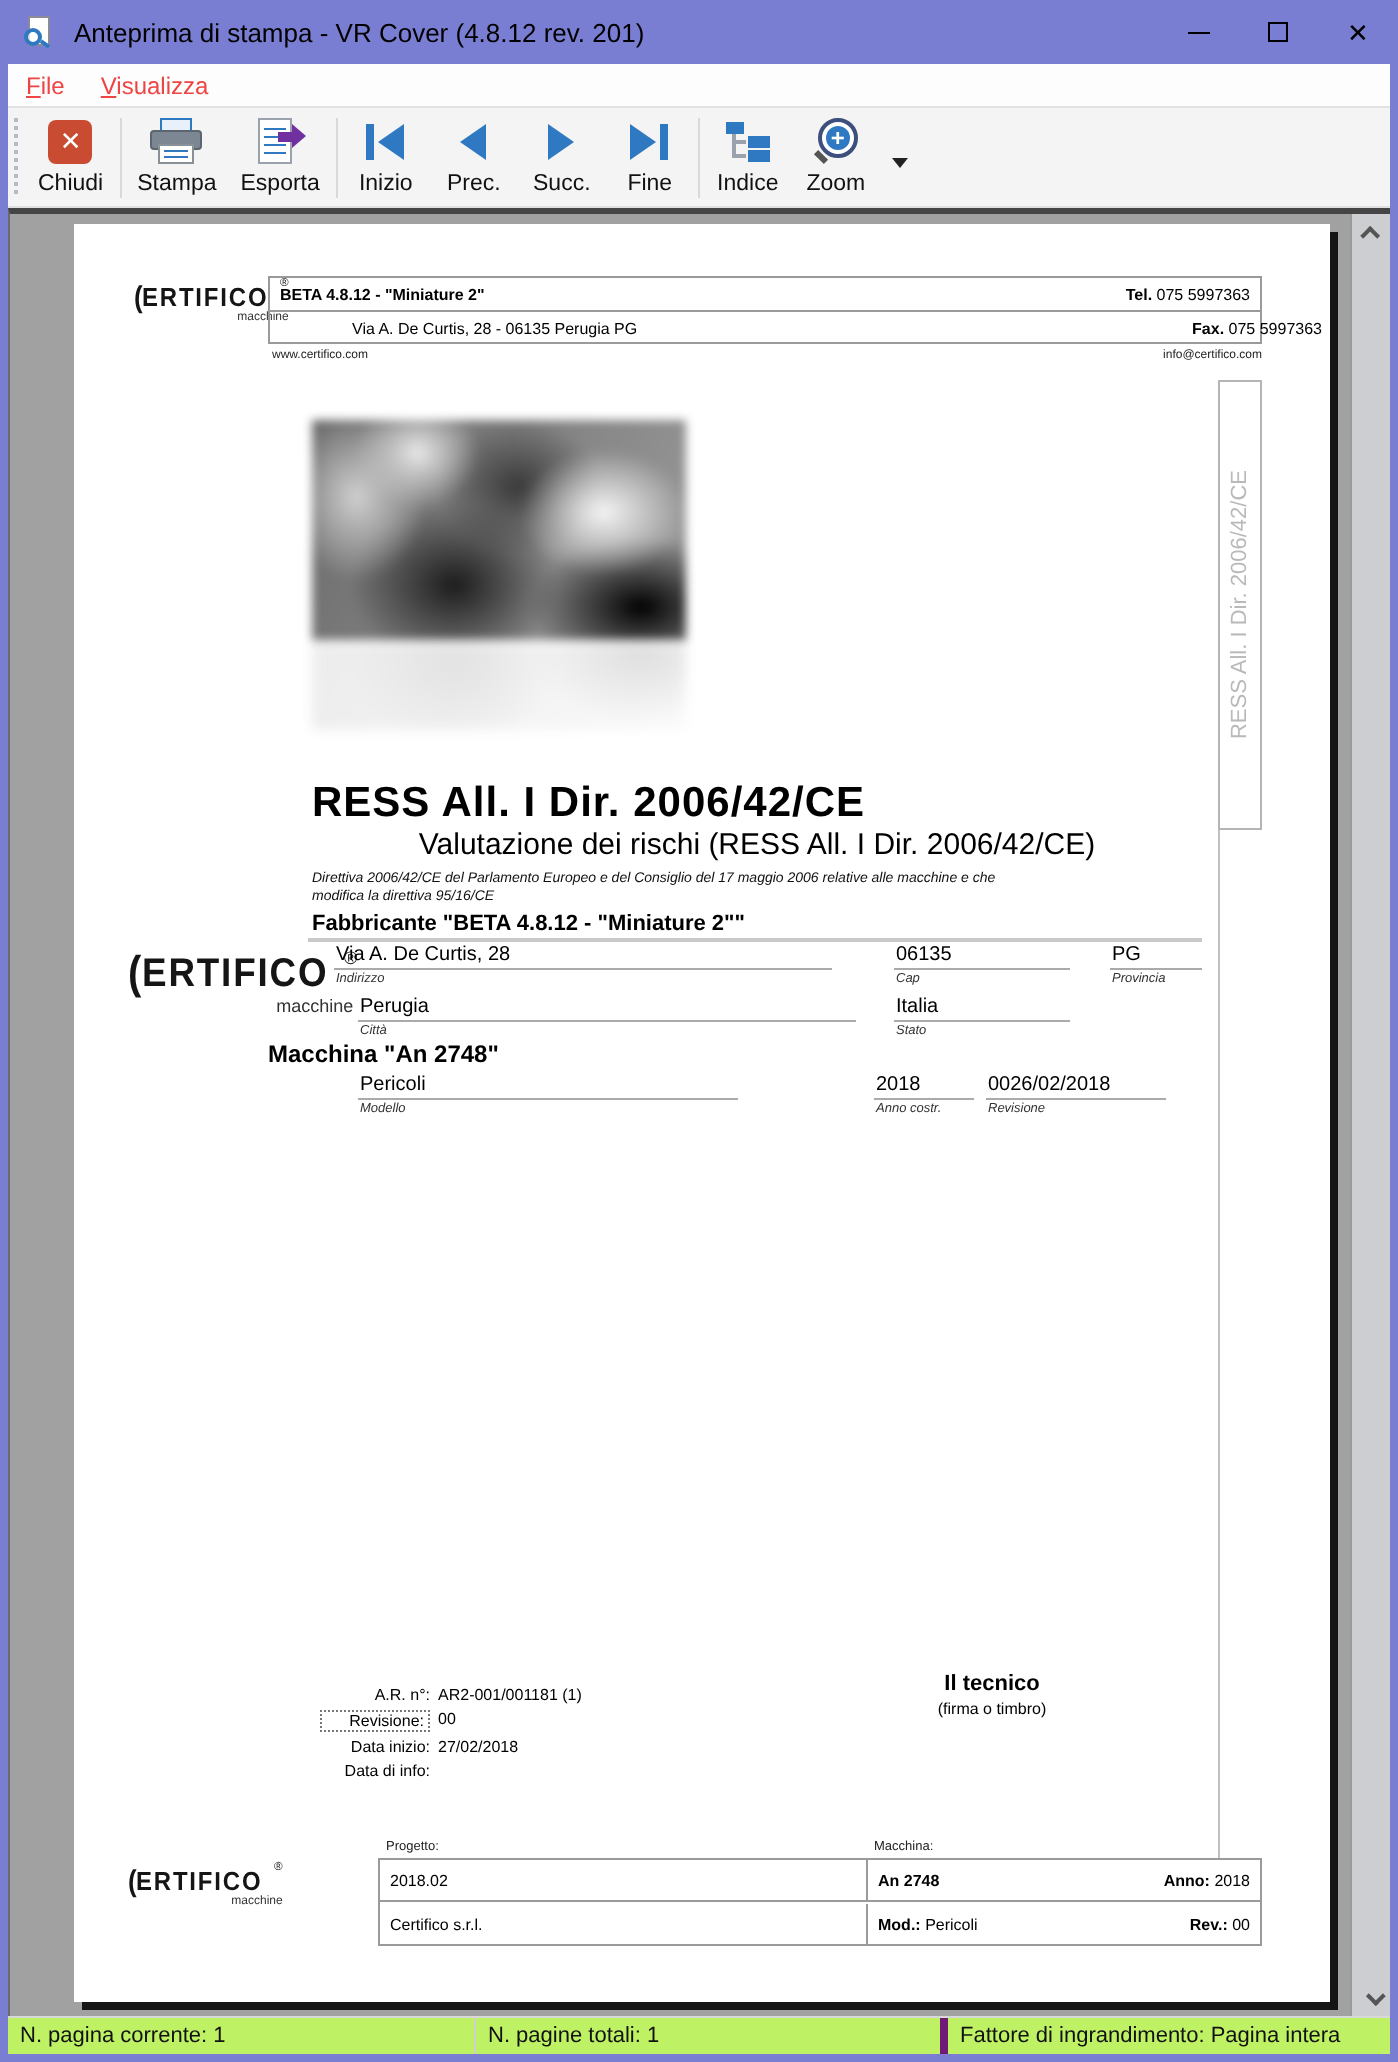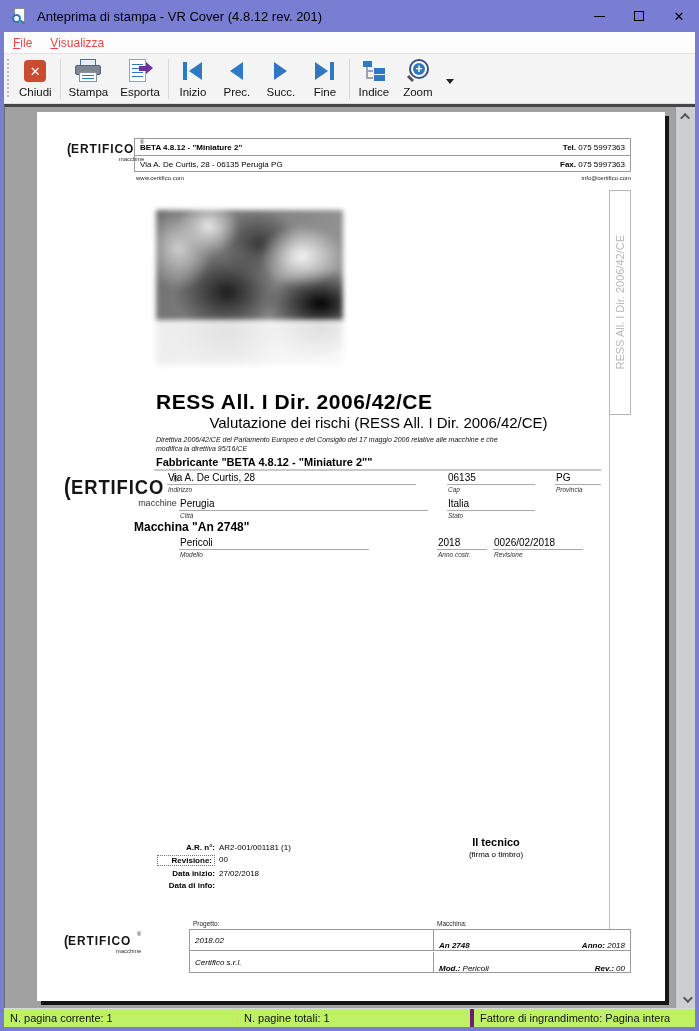--- a/index.html
+++ b/index.html
@@ -94,21 +94,21 @@
   .logo .c { font-weight:bold; transform:scaleY(1.15); display:inline-block; }
   .logo .tx { font-weight:bold; letter-spacing:1px; transform:scaleX(.92); transform-origin:left; display:inline-block; }
   .logo .rg { font-size:.45em; margin-top:-2px; }
   .logo .sub { text-align:right; font-weight:normal; color:#333; }
   .logo-sm { font-size:13px; } .logo-sm .sub { font-size:6px; margin-top:1px; }
   .logo-lg { font-size:20px; } .logo-lg .sub { font-size:9px; margin-top:2px; margin-right:2px; }
 
   .hdr-table { left:97px; top:26px; width:497px; height:34px; border:1px solid #9a9a9a; }
   .hdr-row { position:absolute; left:0; width:100%; height:17px; display:flex; align-items:center; padding:0 5px; }
   .hdr-row.r1 { top:0; border-bottom:1px solid #9a9a9a; }
-  .hdr-row.r2 { top:17px; }
+  .hdr-row.r2 { top:17px;margin-left:36px; }
   .hdr-left { font-size:8px; }
   .hdr-right { margin-left:auto; font-size:8px; }
   .b { font-weight:bold; }
   .hdr-web { left:99px; top:63px; width:495px; display:flex; font-size:6px; color:#222; }
   .hdr-web .em { margin-left:auto; }
 
   .side-tab { left:572px; top:78px; width:22px; height:225px; border:1px solid #b5b5b5;
               display:flex; align-items:center; justify-content:center; }
   .side-tab span { writing-mode:vertical-rl; transform:rotate(180deg); font-size:11px; color:#b9b9b9; white-space:nowrap; }
   .vline { left:572px; top:303px; width:1px; height:515px; background:#c0c0c0; }
@@ -136,30 +136,30 @@
   .fabbricante { left:119px; top:344px; font-size:11px; font-weight:bold; }
   .fab-rule { left:117px; top:357px; width:447px; height:2px; background:#c9c9c9; }
 
   .field { position:absolute; }
   .field .fv { font-size:10px; border-bottom:1px solid #aaa; padding:0 0 1px 1px; min-height:12px; white-space:nowrap; }
   .field .fl { font-size:6.5px; font-style:italic; color:#333; padding:1px 0 0 1px; }
   .mac-heading { left:97px; top:408px; font-size:12px; font-weight:bold; }
 
   .arblock { left:60px; top:731px; width:200px; font-size:8px; }
   .ar-row { display:flex; margin-bottom:3px; }
-  .ar-lbl { width:118px; text-align:right; font-weight:bold; white-space:nowrap; }
+  .ar-lbl { width:118px; text-align:right; font-weight:normal; white-space:nowrap; }
   .ar-val { margin-left:4px; white-space:nowrap; }
   .dotted { border:1px dotted #777; padding:0 2px 0 14px; display:inline-block; }
   .tecnico { left:399px; top:724px; width:120px; text-align:center; }
   .tec-t { font-size:11px; font-weight:bold; }
   .tec-s { font-size:8px; margin-top:2px; }
 
   .ftr-lbl { top:808px; font-size:6.5px; color:#222; }
   .ftr-table { left:152px; top:817px; width:442px; height:44px; border:1px solid #9a9a9a; }
-  .ftr-row { position:absolute; left:0; width:100%; height:21px; display:flex; align-items:flex-end;font-style:italic; }
+  .ftr-row { position:absolute; left:0; width:100%; height:21px; display:flex; align-items:center; }
   .ftr-row.r1 { top:0; border-bottom:1px solid #9a9a9a; }
   .ftr-row.r2 { top:22px; }
   .ftr-c1 { width:244px; padding-left:5px; font-size:8px; border-right:1px solid #9a9a9a; align-self:stretch; display:flex; align-items:center; }
   .ftr-c2 { flex:1; padding-left:5px; padding-right:5px; font-size:8px; display:flex; align-items:center; }
   .ftr-right { margin-left:auto; white-space:nowrap; }
 
   
   .statusbar { position:absolute; left:0; top:1008px; width:691px; height:23px; background:#bef264;
                border-top:1px solid #d8d8d8; border-bottom:4px solid #7a7ed2; display:flex; align-items:center;
                font-size:11px; color:#111; }

